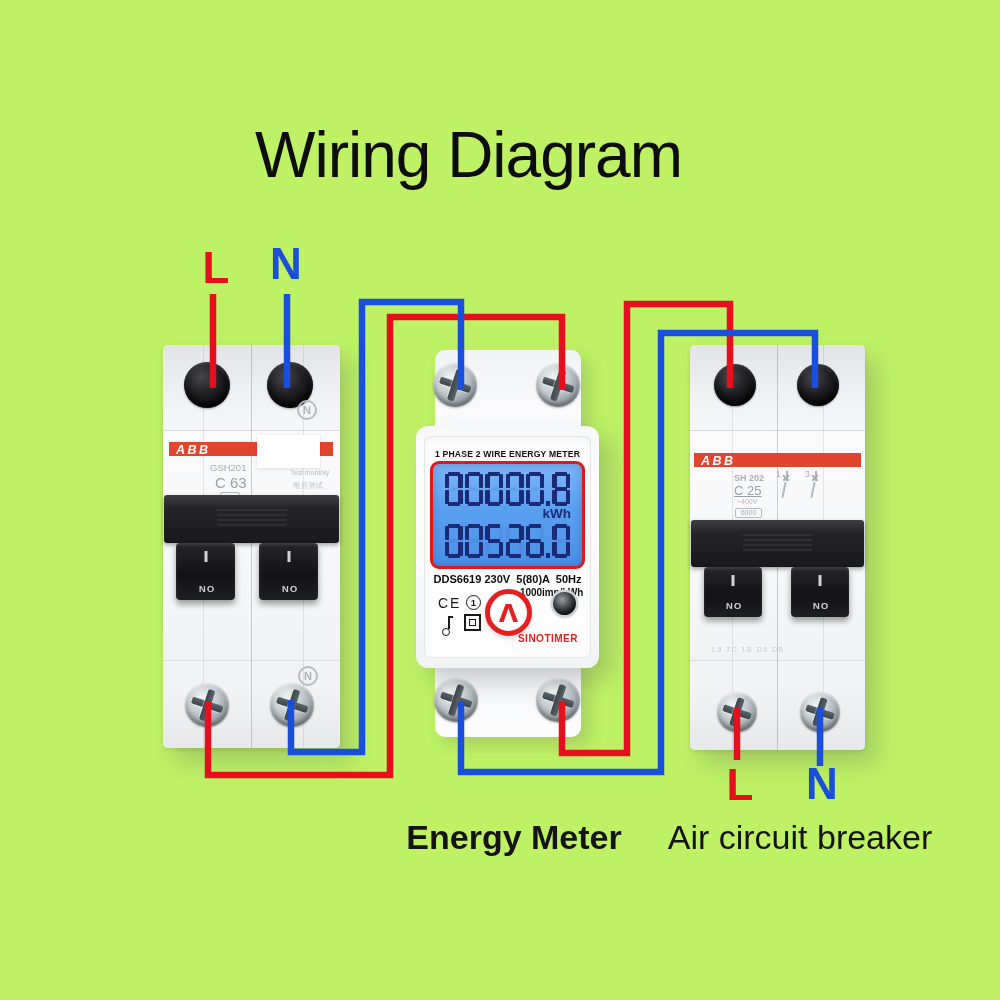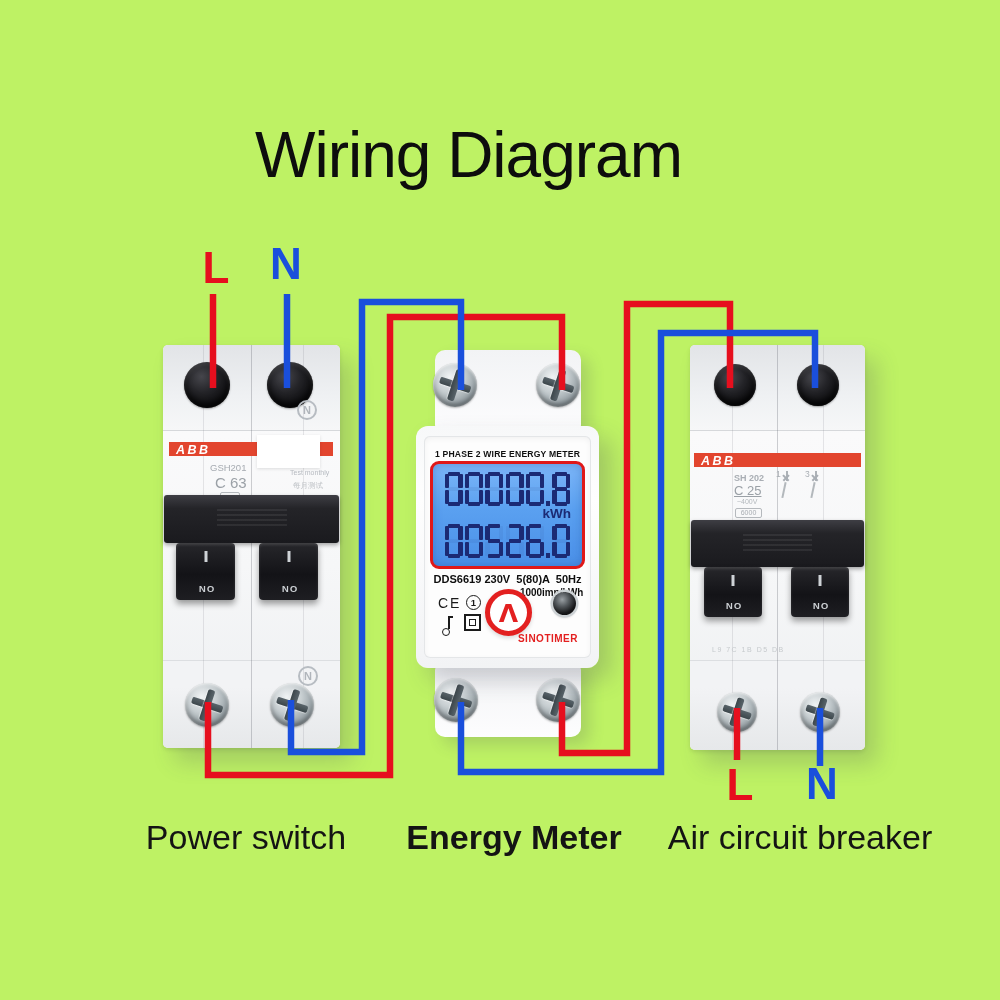--- a/index.html
+++ b/index.html
@@ -398,17 +398,16 @@
     <path class="wire-live" d="M213,294 V388"></path>
     <path class="wire-live" d="M208,702 V775 H390 V317 H562 V390"></path>
     <path class="wire-live" d="M562,702 V753 H627 V304 H730 V388"></path>
     <path class="wire-live" d="M737,708 V760"></path>
     <path class="wire-neutral" d="M287,294 V388"></path>
     <path class="wire-neutral" d="M291,700 V752 H362 V302 H461 V390"></path>
     <path class="wire-neutral" d="M461,702 V772 H661 V333 H815 V388"></path>
     <path class="wire-neutral" d="M820,708 V766"></path>
   </svg>
 
-  <div class="caption" style="left:246px; top:818px;">Power switch</div>
   <div class="caption bold" style="left:514px; top:818px;">Energy Meter</div>
   <div class="caption" style="left:800px; top:818px;">Air circuit breaker</div>
 
 </div>
 
 </body></html>

